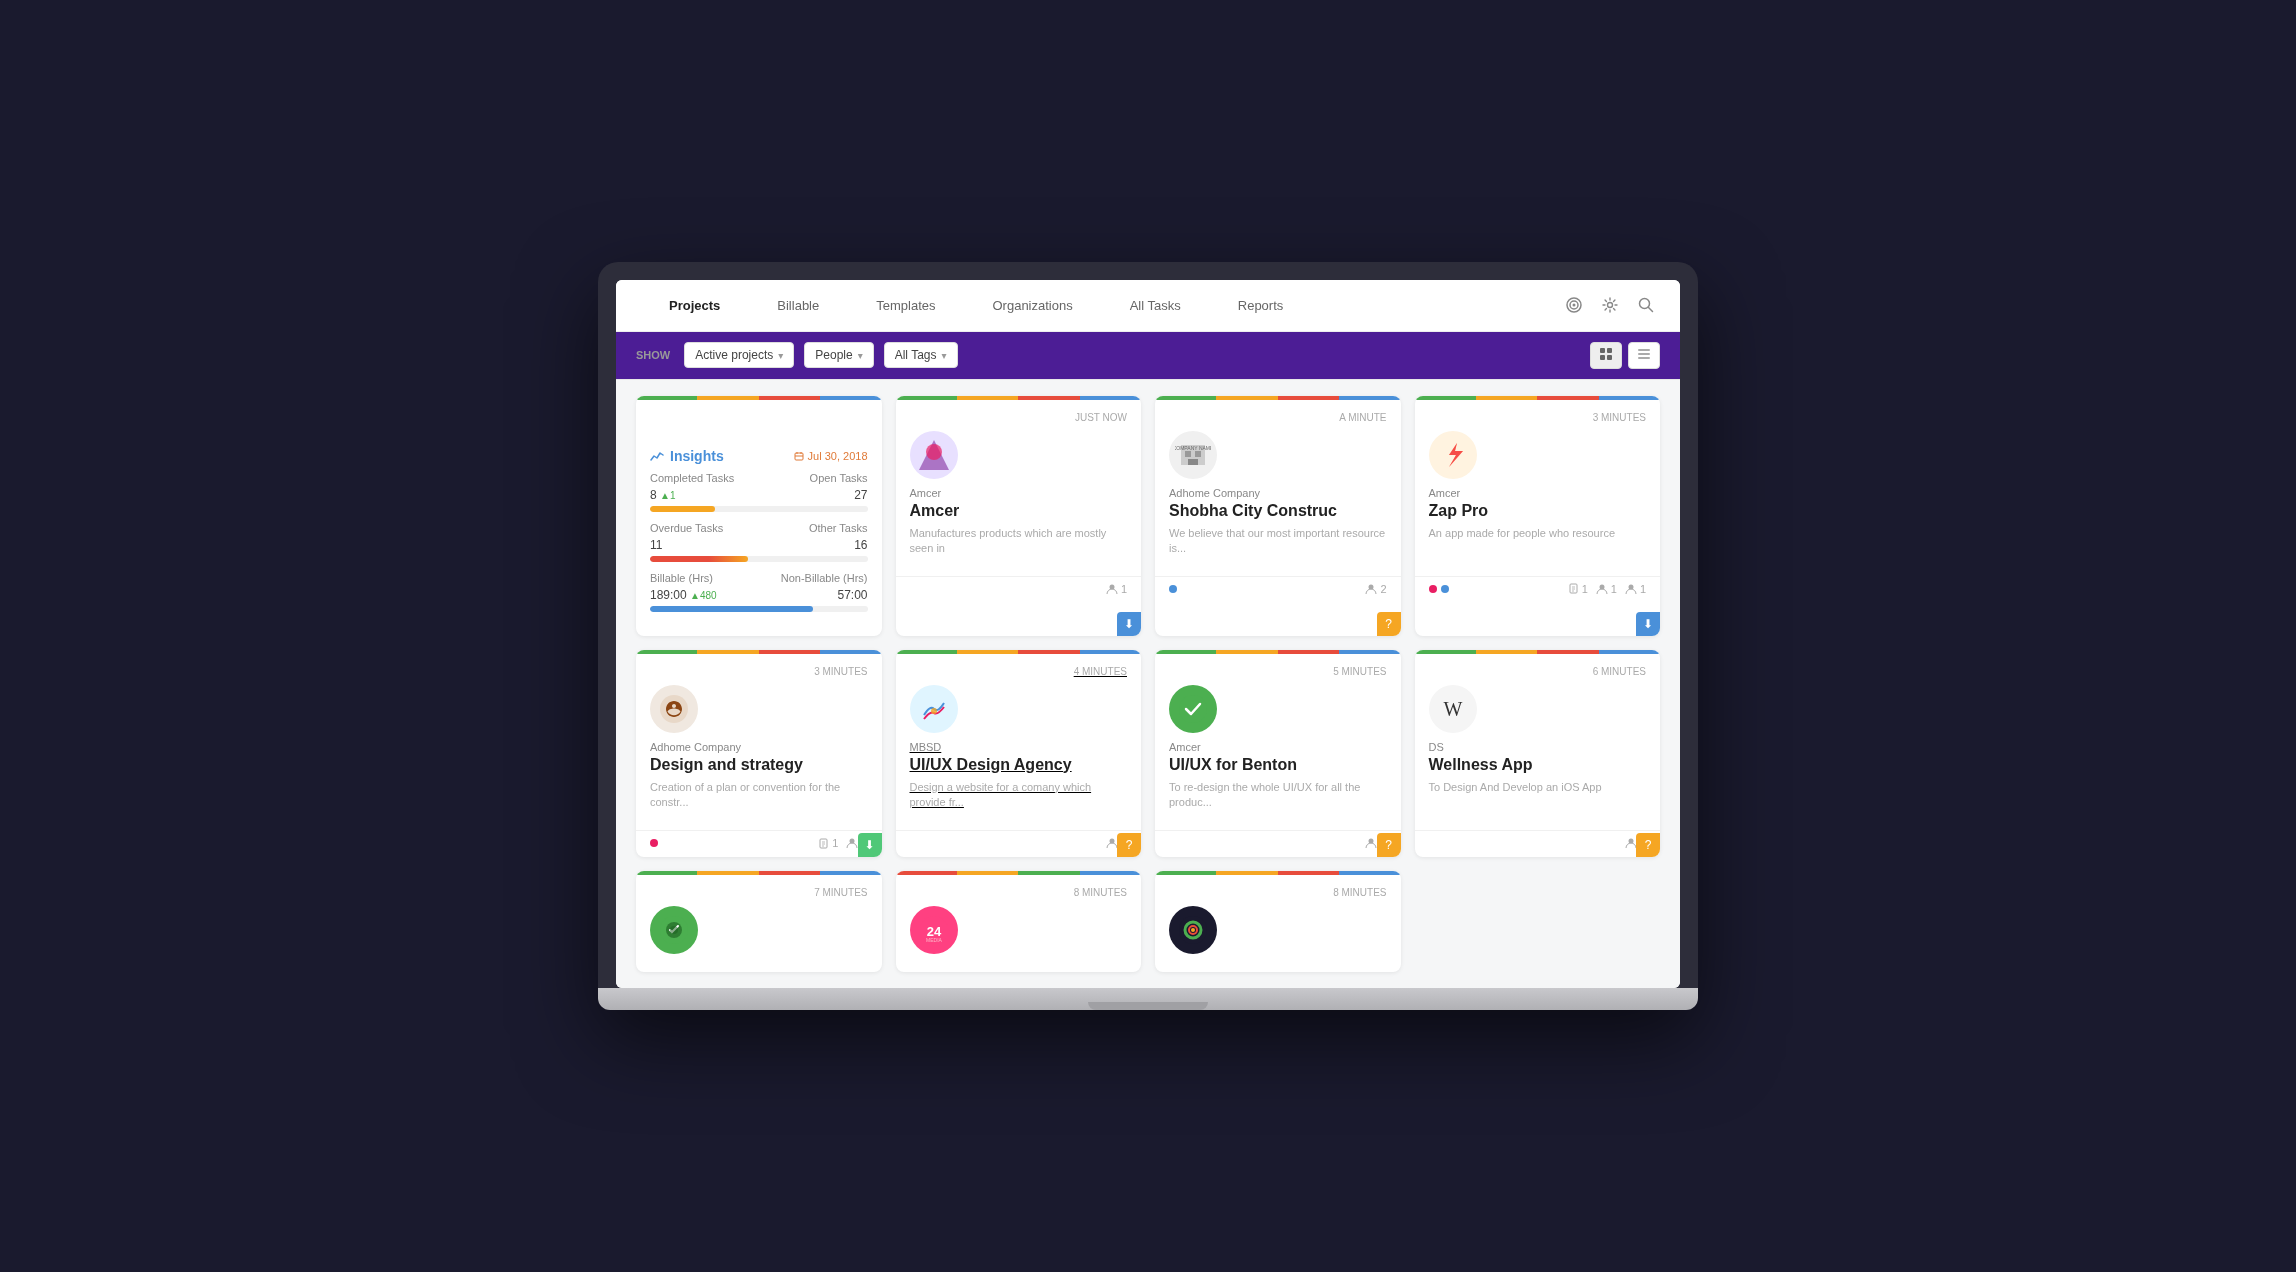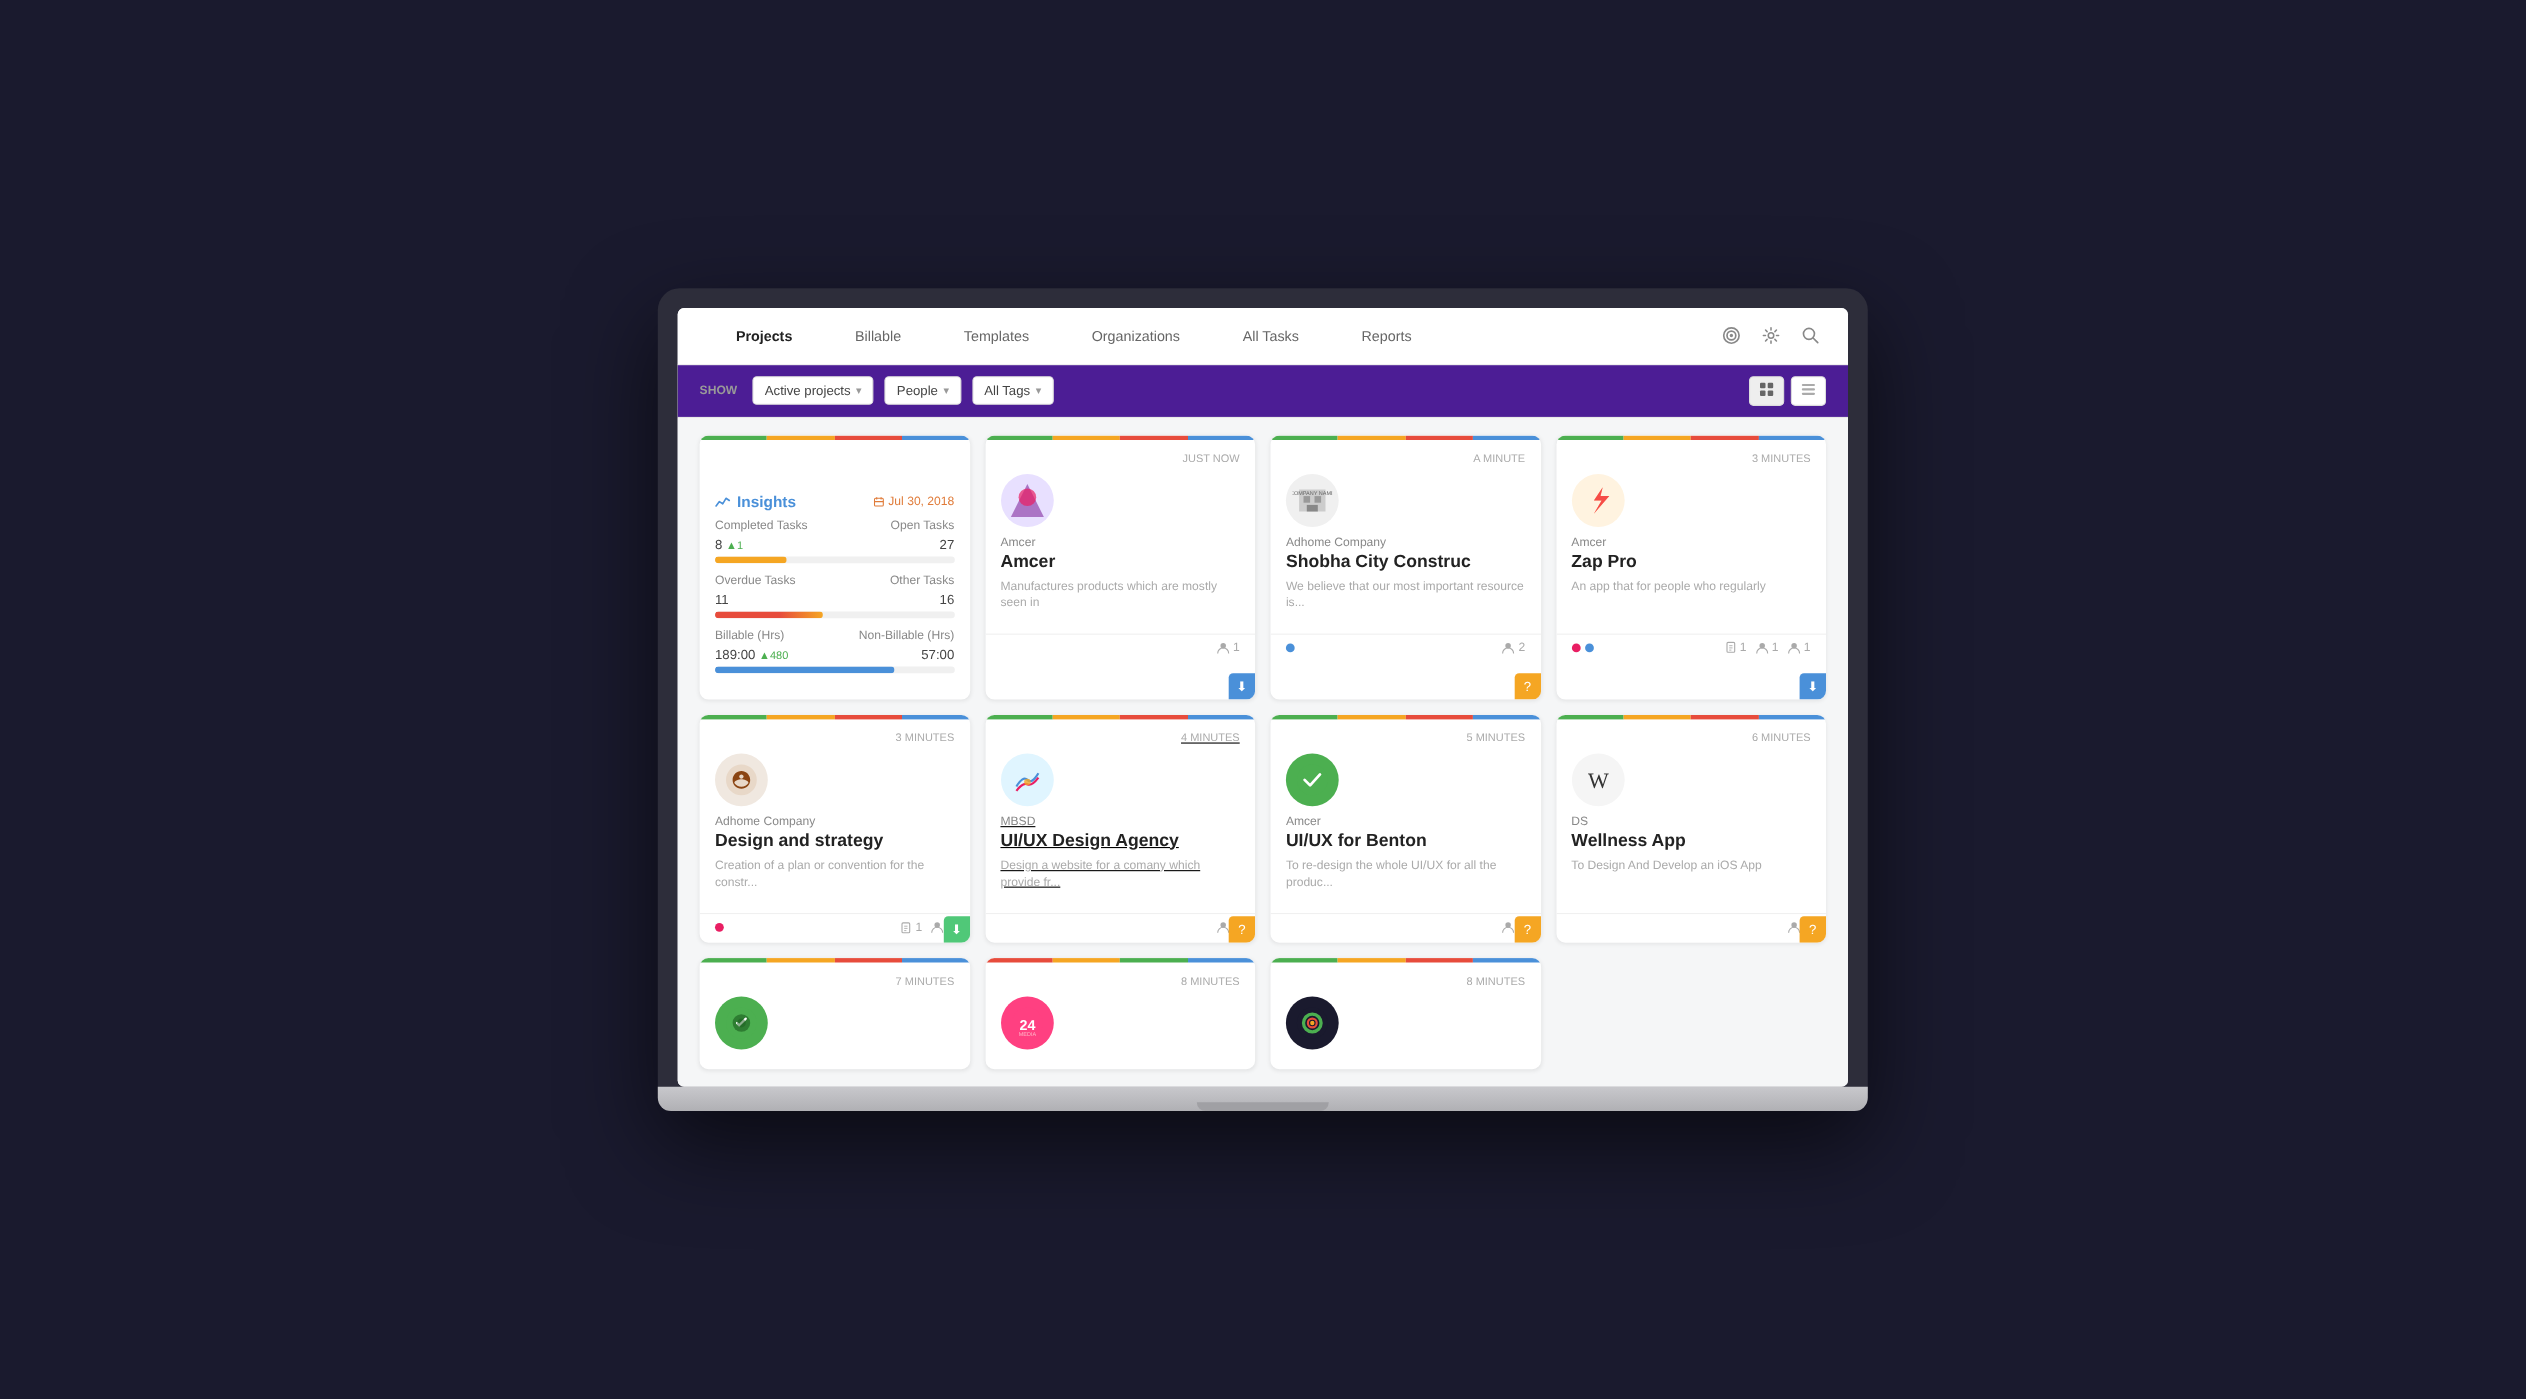--- a/index.html
+++ b/index.html
@@ -539,21 +539,21 @@
           <div class="card-body">
             <div class="card-time">3 MINUTES</div>
             <div class="card-logo" style="background:#fff3e0">
               <svg width="36" height="36" viewBox="0 0 36 36">
                 <path d="M22 6L14 18h7l-7 12 14-16h-8z" fill="#ff6b35"></path>
                 <path d="M22 6L14 18h7l-7 12 14-16h-8z" fill="#e91e63" opacity="0.4"></path>
               </svg>
             </div>
             <div class="card-org">Amcer</div>
             <div class="card-title">Zap Pro</div>
-            <div class="card-desc">An app that for people who regularly</div>
+            <div class="card-desc">An app made for people who resource</div>
           </div>
           <div class="card-footer">
             <div class="card-dots">
               <div class="dot" style="background:#e91e63"></div>
               <div class="dot" style="background:#4a90d9"></div>
             </div>
             <div class="card-stats">
               <div class="stat-item">
                 <svg width="11" height="11" viewBox="0 0 11 11">
                     <rect x="2" y="1" width="7" height="9" rx="1" stroke="#aaa" stroke-width="1" fill="none"></rect>

